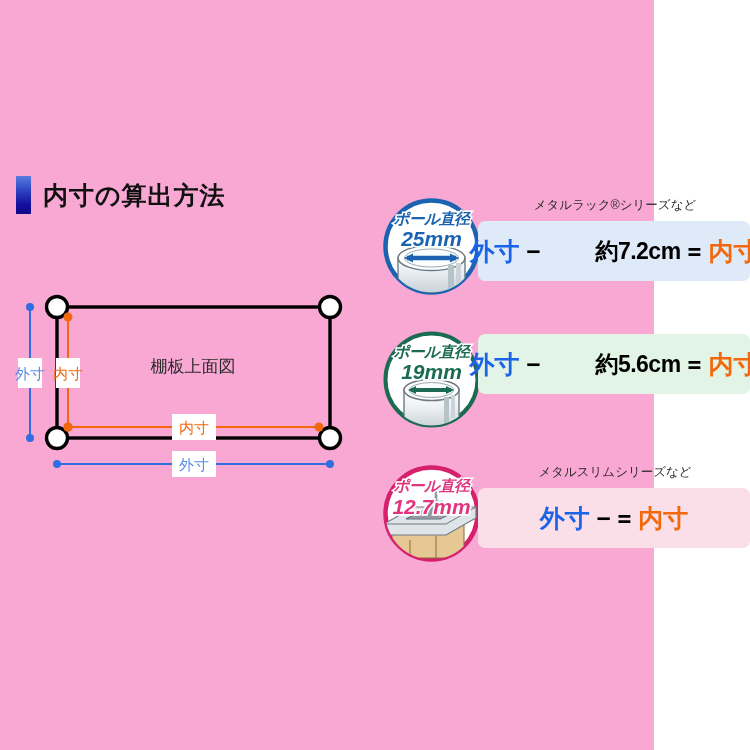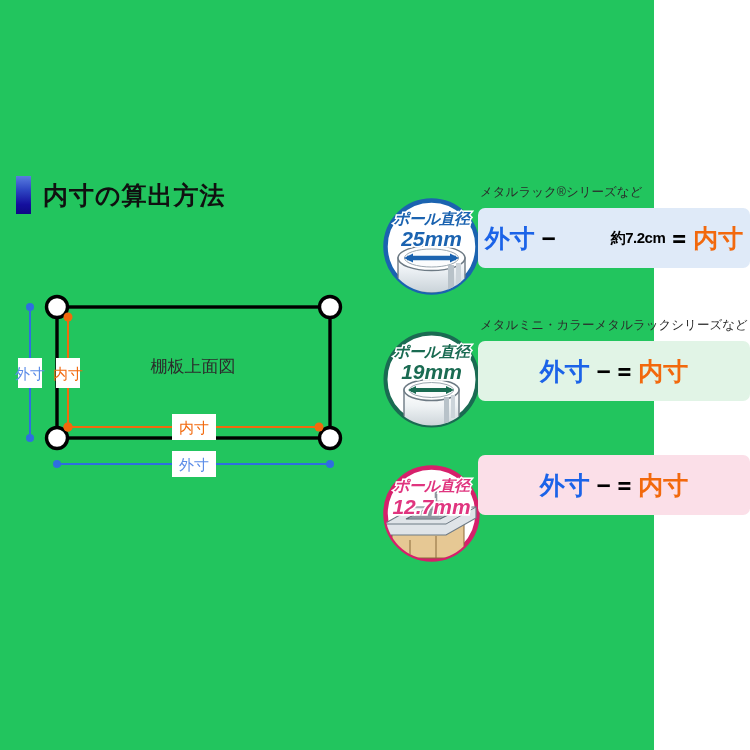--- a/index.html
+++ b/index.html
@@ -14,21 +14,22 @@
     overflow: hidden;
     font-family: "Liberation Sans", "DejaVu Sans", sans-serif;
     -webkit-font-smoothing: antialiased;
   }
 
   #canvas {
     position: absolute;
     left: 0; top: 0;
     width: 654px;
     height: 750px;
-    background: #22c55e;
+    background: #f9a8d4;
+    text-align: center;
   }
 
   
   #title-block {
     position: absolute;
     left: 16px;
     top: 176px;
     display: flex;
     align-items: center;
     gap: 12px;
@@ -74,21 +75,21 @@
     top: 10px;
     width: 103px;
     height: 103px;
     font-style: italic;
   }
   .badge svg { display: block; }
 
   .row-right {
     position: absolute;
     left: 100px;
-    top: 0;
+    top: 13px;
     width: 272px;
   }
   .caption {
     font-size: 12.5px;
     color: #2b2b2b;
     line-height: 1.2;
     white-space: nowrap;
     padding-left: 2px;
     height: 20px;
   }
@@ -112,21 +113,21 @@
     color: #1b63e8;
     letter-spacing: 0px;
   }
   .eq-op {
     font-size: 23px;
     font-weight: bold;
     color: #000000;
     font-family: "DejaVu Sans Mono", monospace;
   }
   .eq-value {
-    font-size: 15px;
+    font-size: 23px;
     font-weight: bold;
     color: #000000;
     letter-spacing: -0.5px;
     margin-left: 48px;
   }
   .eq-inner {
     font-size: 25px;
     font-weight: bold;
     color: #f2690d;
   }
@@ -243,24 +244,24 @@
           <rect x="71" y="67" width="4" height="23" fill="#ccd4da"></rect>
           <path d="M31 62 L71 62" stroke="#1a6b52" stroke-width="4"></path>
           <path d="M28 62 L36 58 L36 66 Z" fill="#1a6b52"></path>
           <path d="M74 62 L66 58 L66 66 Z" fill="#1a6b52"></path>
         </g>
         <text id="badge-label-1" x="51.5" y="29" text-anchor="middle" font-family="'Liberation Sans', sans-serif" font-size="15.5" font-weight="bold" fill="#1a6b52" stroke="#ffffff" stroke-width="3" paint-order="stroke" letter-spacing="-0.5">ポール直径</text>
         <text id="badge-diam-1" x="51.5" y="51" text-anchor="middle" font-family="'Liberation Sans', sans-serif" font-size="21" font-weight="bold" fill="#1a6b52" stroke="#ffffff" stroke-width="3.4" paint-order="stroke">19mm</text>
       </svg>
     </div>
     <div class="row-right">
-      <div class="caption">メタルミニ・カラーメタルラックシリーズなど</div>
       <div class="eqbox" id="eqbox-1">
         <span class="eq-outer">外寸</span>
         <span class="eq-op">−</span>
+        <span class="eq-value">約5.6cm</span>
         <span class="eq-op">=</span>
         <span class="eq-inner">内寸</span>
       </div>
     </div>
   </div>
 
   <div class="row" id="row-2">
     <div class="badge">
       <svg width="103" height="103" viewBox="0 0 103 103" xmlns="http://www.w3.org/2000/svg">
         <defs>
@@ -283,20 +284,21 @@
 
           <path d="M56 26 L56 40" stroke="#8f979e" stroke-width="2.6"></path>
           <path d="M50 40 L63 40" stroke="#8f979e" stroke-width="2.6"></path>
           <path d="M56 40 L56 47" stroke="#b9c0c6" stroke-width="1.6"></path>
         </g>
         <text id="badge-label-2" x="51.5" y="29" text-anchor="middle" font-family="'Liberation Sans', sans-serif" font-size="15.5" font-weight="bold" fill="#e0357f" stroke="#ffffff" stroke-width="3" paint-order="stroke" letter-spacing="-0.5">ポール直径</text>
         <text id="badge-diam-2" x="51.5" y="52" text-anchor="middle" font-family="'Liberation Sans', sans-serif" font-size="21" font-weight="bold" fill="#e0357f" stroke="#ffffff" stroke-width="3.4" paint-order="stroke">12.7mm</text>
       </svg>
     </div>
     <div class="row-right">
+      <div class="caption">メタルスリムシリーズなど</div>
       <div class="eqbox" id="eqbox-2">
         <span class="eq-outer">外寸</span>
         <span class="eq-op">−</span>
         <span class="eq-op">=</span>
         <span class="eq-inner">内寸</span>
       </div>
     </div>
   </div>
 
 </div>

